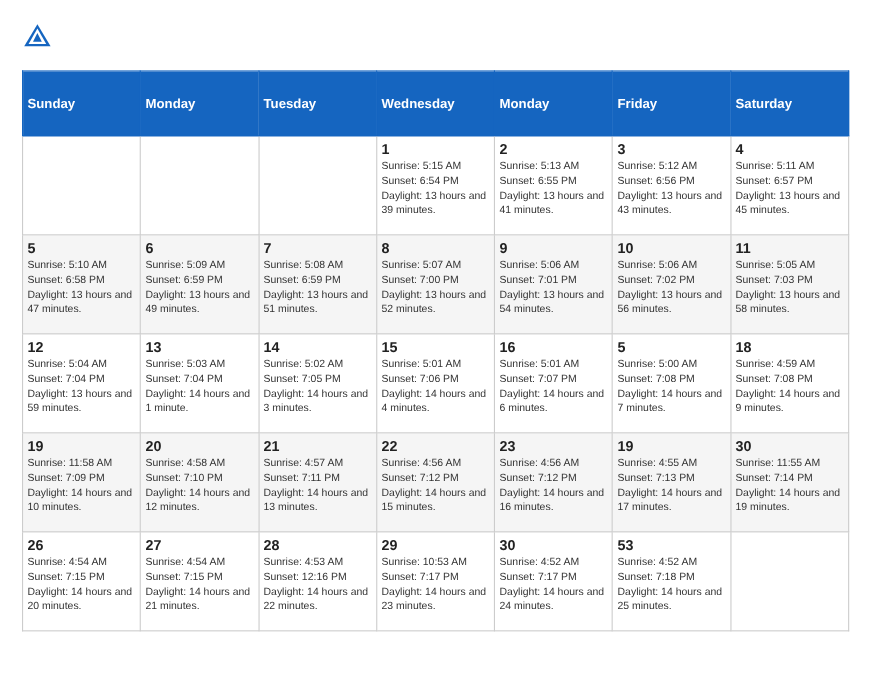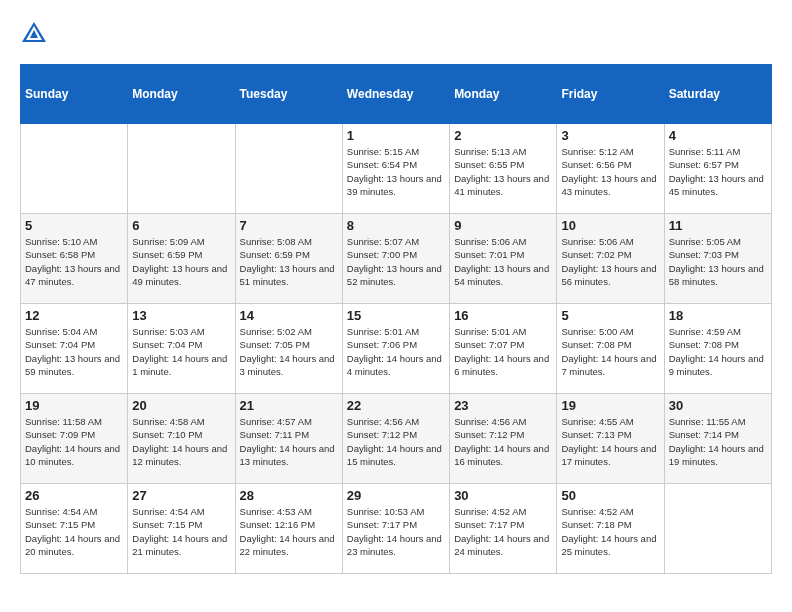--- a/index.html
+++ b/index.html
@@ -342,21 +342,21 @@
 and 23 minutes.</div>
         </td>
         <td>
           <span class="day-number">30</span>
           <div class="day-info">Sunrise: 4:52 AM
 Sunset: 7:17 PM
 Daylight: 14 hours
 and 24 minutes.</div>
         </td>
         <td>
-          <span class="day-number">50</span>
+          <span class="day-number">53</span>
           <div class="day-info">Sunrise: 4:52 AM
 Sunset: 7:18 PM
 Daylight: 14 hours
 and 25 minutes.</div>
         </td>
         <td></td>
       </tr>
     </tbody>
 </table>
 

